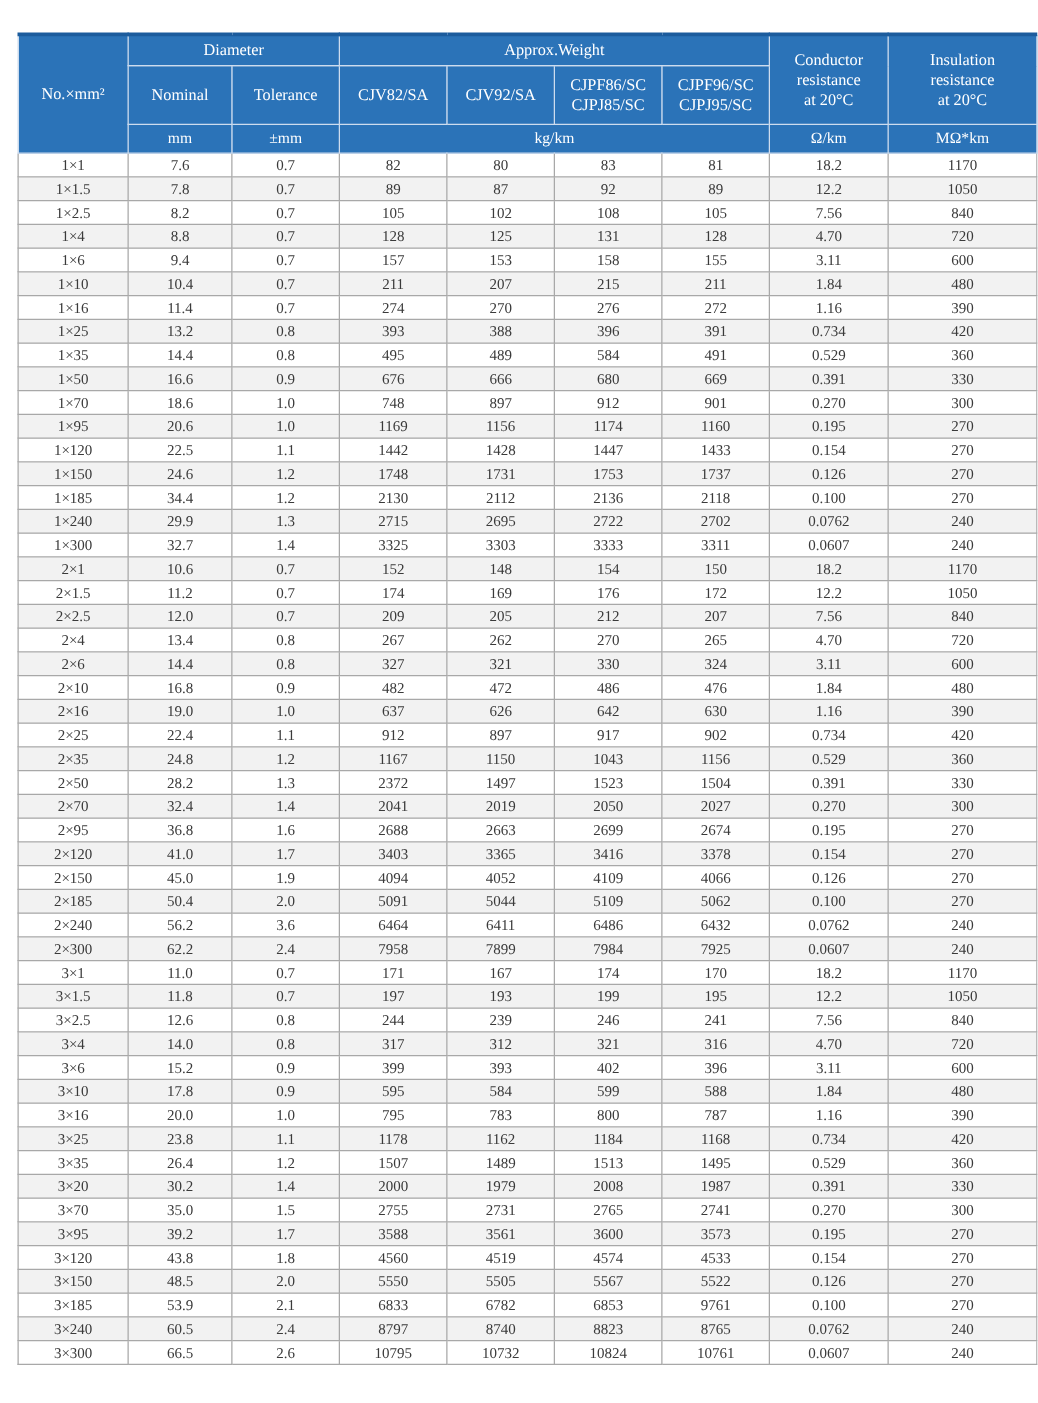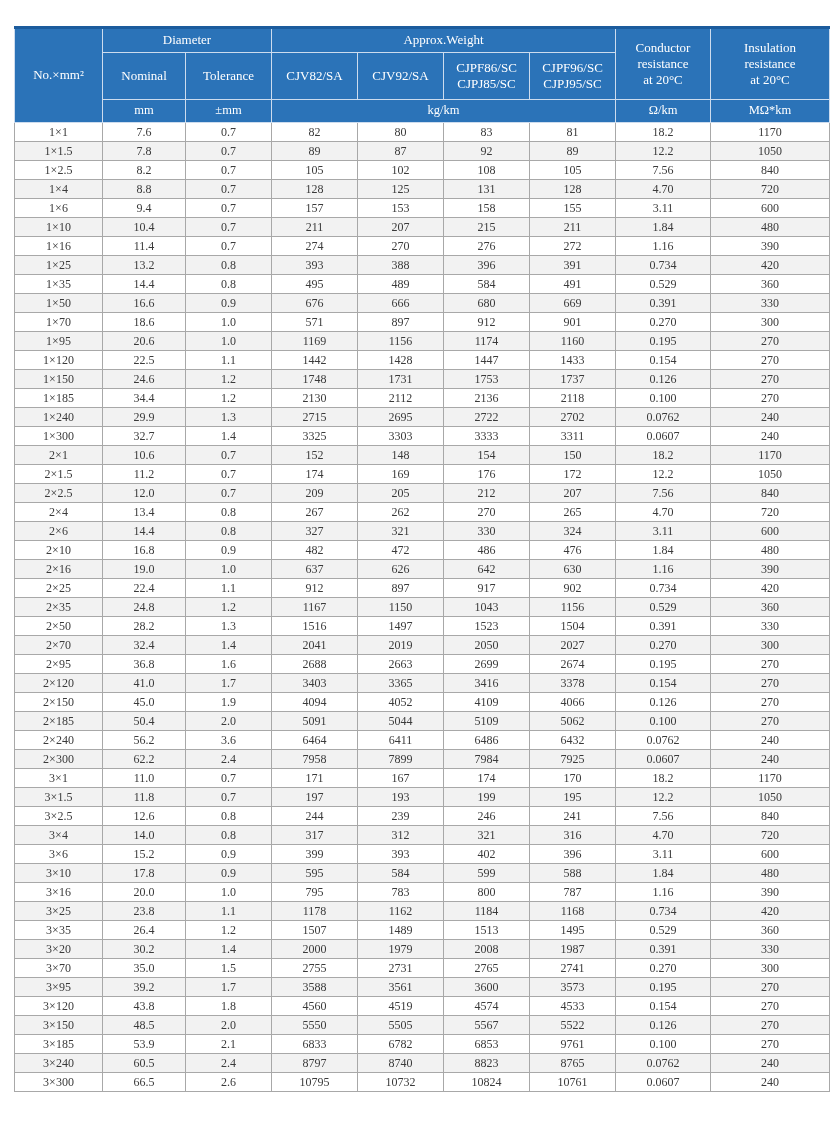--- a/index.html
+++ b/index.html
@@ -216,21 +216,21 @@
           <td>666</td>
           <td>680</td>
           <td>669</td>
           <td>0.391</td>
           <td>330</td>
         </tr>
         <tr>
           <td>1×70</td>
           <td>18.6</td>
           <td>1.0</td>
-          <td>571</td>
+          <td>748</td>
           <td>897</td>
           <td>912</td>
           <td>901</td>
           <td>0.270</td>
           <td>300</td>
         </tr>
         <tr>
           <td>1×95</td>
           <td>20.6</td>
           <td>1.0</td>
@@ -392,21 +392,21 @@
           <td>1150</td>
           <td>1043</td>
           <td>1156</td>
           <td>0.529</td>
           <td>360</td>
         </tr>
         <tr>
           <td>2×50</td>
           <td>28.2</td>
           <td>1.3</td>
-          <td>1516</td>
+          <td>2372</td>
           <td>1497</td>
           <td>1523</td>
           <td>1504</td>
           <td>0.391</td>
           <td>330</td>
         </tr>
         <tr>
           <td>2×70</td>
           <td>32.4</td>
           <td>1.4</td>

